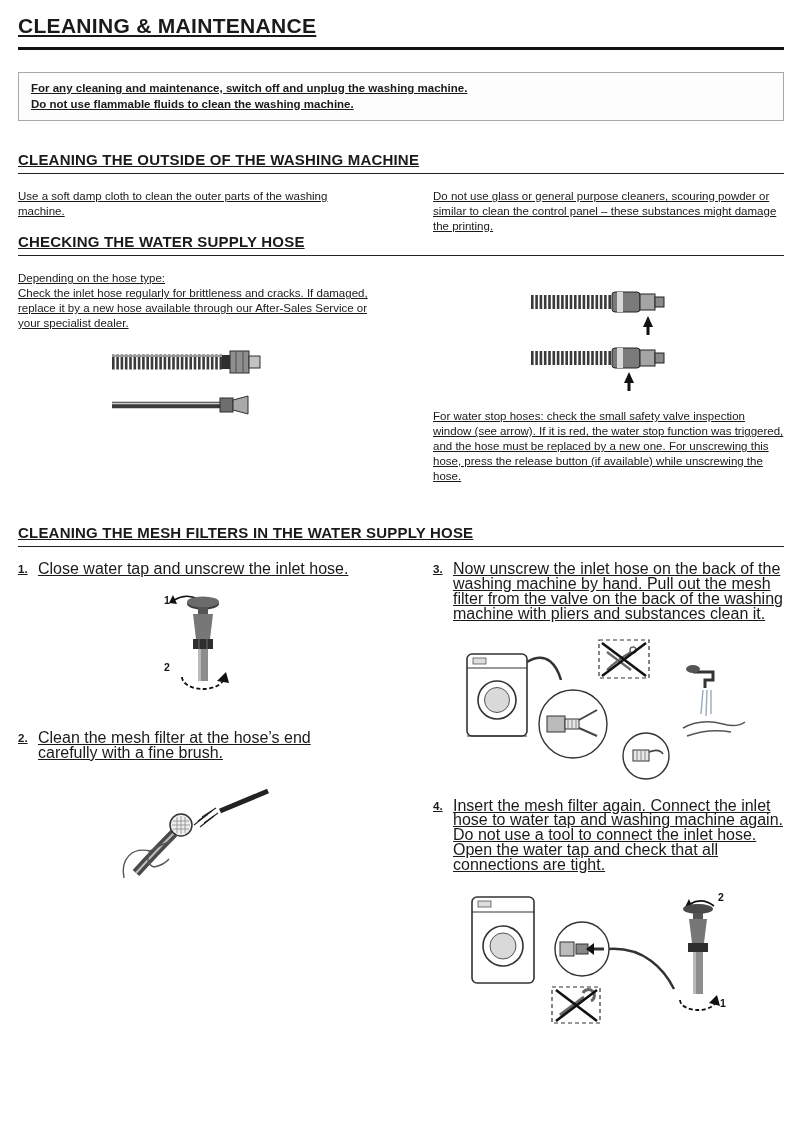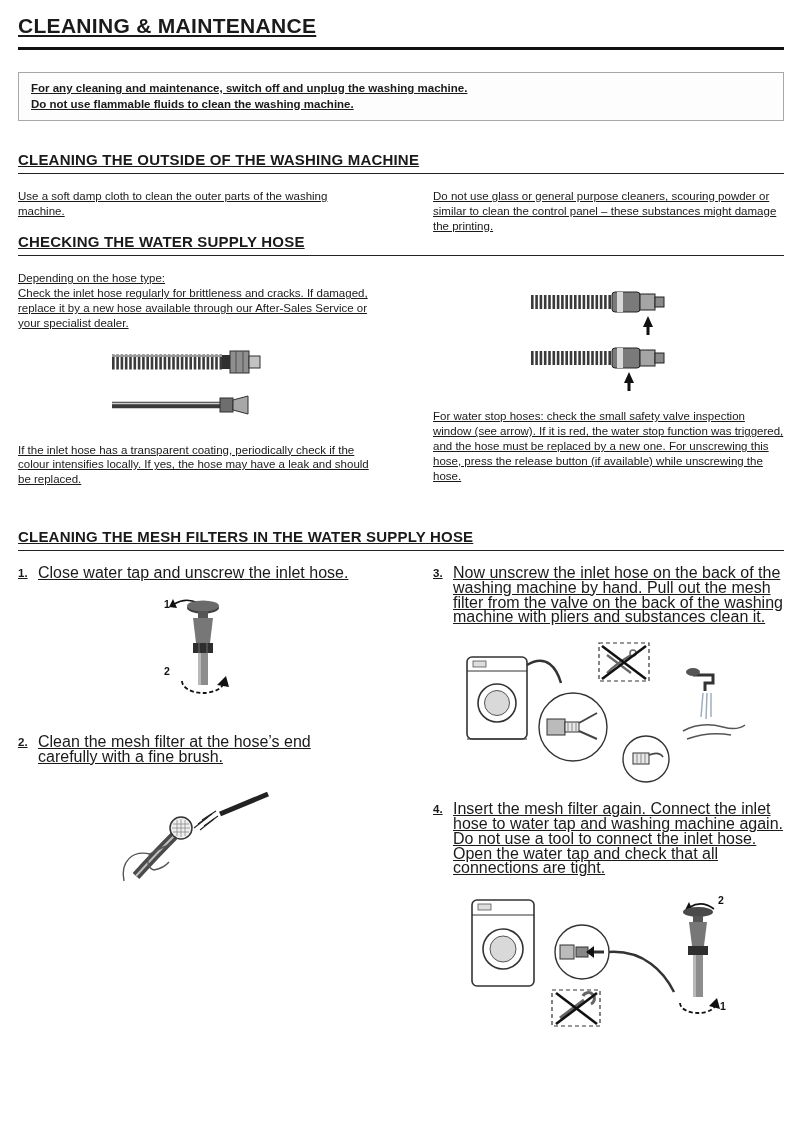--- a/index.html
+++ b/index.html
@@ -90,21 +90,20 @@
             </g>
             <g>
               <line x1="6" y1="60" x2="114" y2="60" stroke="#3a3a3a" stroke-width="6.5"></line>
               <line x1="6" y1="58.5" x2="114" y2="58.5" stroke="#cfcfcf" stroke-width="1.6"></line>
               <rect x="114" y="53" width="13" height="14" fill="#6e6e6e" stroke="#2f2f2f"></rect>
               <path d="M127 55 L142 51 L142 69 L127 65 Z" fill="#a8a8a8" stroke="#2f2f2f"></path>
             </g>
           </svg>
         </figure>
 
-        <p class="body-text">If the inlet hose has a transparent coating, periodically check if the colour intensifies locally. If yes, the hose may have a leak and should be replaced.</p>
       </div>
 
       <div class="col">
         <figure class="tight">
           <svg viewBox="0 0 165 116" width="165" height="116">
             <g>
               <line x1="5" y1="19" x2="86" y2="19" stroke="#3a3a3a" stroke-width="14" stroke-dasharray="2.6 1.7"></line>
               <rect x="86" y="9" width="28" height="20" rx="3" fill="#7a7a7a" stroke="#222"></rect>
               <rect x="91" y="9" width="6" height="20" fill="#d8d8d8"></rect>
               <rect x="114" y="11" width="15" height="16" fill="#a5a5a5" stroke="#222"></rect>

